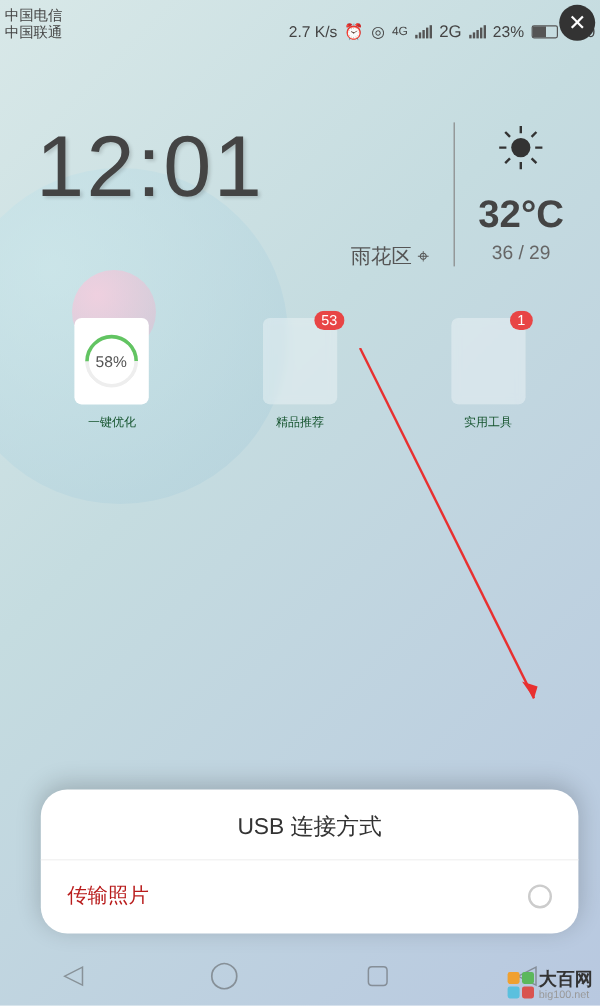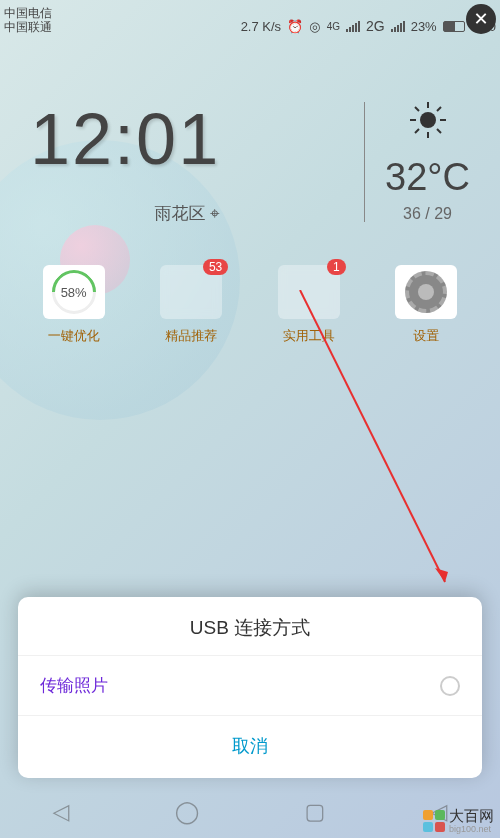--- a/index.html
+++ b/index.html
@@ -7,41 +7,41 @@
 .bubble1{position:absolute;width:280px;height:280px;border-radius:50%;background:radial-gradient(circle at 30% 30%,rgba(200,230,235,0.6),rgba(150,190,210,0.3));top:140px;left:-40px}
 .bubble2{position:absolute;width:70px;height:70px;border-radius:50%;background:radial-gradient(circle at 30% 30%,rgba(255,200,220,0.7),rgba(230,160,190,0.3));top:225px;left:60px}
 .status-bar{position:relative;height:38px;display:flex;align-items:flex-end;padding:4px 4px;color:#444;font-size:13px;z-index:2}
 .carriers{display:flex;flex-direction:column;font-size:12px;line-height:14px}
 .status-right{margin-left:auto;display:flex;align-items:center;gap:6px;font-size:13px}
 .close-btn{position:absolute;top:4px;right:4px;width:30px;height:30px;background:#333;border-radius:50%;color:#fff;display:flex;align-items:center;justify-content:center;font-size:18px;z-index:10}
 .clock-weather{display:flex;padding:60px 30px 30px;align-items:center;position:relative;z-index:2}
 .clock-side{flex:1}
 .clock{font-size:72px;font-weight:300;color:#444;text-shadow:2px 2px 3px rgba(0,0,0,0.15);letter-spacing:2px}
 .date{color:#555;font-size:18px;margin-top:10px;text-align:center}
-.location{color:#555;font-size:17px;margin-top:22px;text-align:center}
+.location{color:#555;font-size:17px;margin-top:22px;text-align:right}
 .divider-v{width:1px;height:120px;background:#888;margin:0 20px}
 .weather-side{text-align:center;color:#444}
 .sun{font-size:34px;margin-bottom:8px}
-.temp{font-size:38px;font-weight:400}
+.temp{font-size:32px;font-weight:700}
 .temp-range{font-size:16px;color:#666;margin-top:6px}
 .icons-row{display:flex;justify-content:space-around;padding:10px 15px;position:relative;z-index:2}
 .icon-group{display:flex;flex-direction:column;align-items:center;gap:8px}
-.icon-box{width:62px;height:54px;border-radius:6px;position:relative;display:flex;align-items:center;justify-content:center}
+.icon-box{width:62px;height:72px;border-radius:6px;position:relative;display:flex;align-items:center;justify-content:center}
 .icon-white{background:#fff}
 .icon-folder{background:rgba(255,255,255,0.35);backdrop-filter:blur(4px);display:grid;grid-template-columns:repeat(3,1fr);grid-template-rows:repeat(3,1fr);gap:2px;padding:6px}
 .mini-icon{border-radius:3px}
-.icon-label{font-size:13px;color:#a16207}
+.icon-label{font-size:10px;color:#14532d}
 .badge{position:absolute;top:-6px;right:-6px;background:#e84545;color:#fff;font-size:12px;padding:1px 6px;border-radius:10px;min-width:18px;text-align:center}
 .ring{width:44px;height:44px;border-radius:50%;border:3px solid #62c462;border-right-color:#eee;border-bottom-color:#eee;transform:rotate(45deg);display:flex;align-items:center;justify-content:center}
 .ring-text{transform:rotate(-45deg);font-size:13px;color:#555}
 .gear{width:42px;height:42px;background:#888;border-radius:50%;border:4px dashed #aaa;display:flex;align-items:center;justify-content:center}
 .gear-inner{width:16px;height:16px;background:#bbb;border-radius:50%}
-.dialog{position:absolute;bottom:60px;left:18px;right:18px;background:#fff;border-radius:10px;z-index:5;box-shadow:0 -4px 20px rgba(0,0,0,0.2);padding-bottom:2px}
+.dialog{position:absolute;bottom:60px;left:34px;right:18px;background:#fff;border-radius:22px;z-index:5;box-shadow:0 -4px 20px rgba(0,0,0,0.2);padding-bottom:2px}
 .dialog-title{text-align:center;font-size:19px;color:#333;padding:18px 0 14px;font-weight:400}
-.option{display:flex;align-items:center;justify-content:space-between;padding:18px 22px;font-size:17px;color:#6d28d9;border-top:1px solid #f0f0f0}
+.option{display:flex;align-items:center;justify-content:space-between;padding:18px 22px;font-size:17px;color:#b91c1c;border-top:1px solid #f0f0f0}
 .radio{width:20px;height:20px;border-radius:50%;border:2px solid #ccc}
 .radio.selected{border:3px solid #00bcd4}
 .cancel-btn{text-align:center;color:#0099cc;font-size:18px;padding:18px 0;border-top:1px solid #f0f0f0}
 .nav-bar{position:absolute;bottom:0;left:0;right:0;height:52px;display:flex;align-items:center;justify-content:space-around;color:rgba(80,80,80,0.5);z-index:3}
 .nav-item{font-size:22px}
 .arrow{position:absolute;top:290px;left:290px;width:200px;height:320px;z-index:4;pointer-events:none}
 .watermark{position:absolute;bottom:4px;right:6px;z-index:20;display:flex;align-items:center;gap:4px;font-size:15px;color:#333}
 .wm-logo{display:grid;grid-template-columns:10px 10px;grid-template-rows:10px 10px;gap:2px}
 .wm-sq{border-radius:2px}
 .wm-sub{font-size:9px;color:#999;margin-top:-2px}
@@ -150,57 +150,46 @@
       <div class="mini-icon" style="background:#d35400"></div>
         <div class="mini-icon" style="background:#2c3e50"></div>
         <div class="mini-icon" style="background:#e67e22"></div>
       <div class="mini-icon" style="background:#3498db"></div>
         <div class="mini-icon" style="background:#c0a040"></div>
         <div class="mini-icon" style="background:#e74c3c"></div>
       <span class="badge">1</span>
     </div>
     <span class="icon-label">实用工具</span>
   </div>
-  <div class="icon-group">
-    <div class="icon-box icon-white">
-      <div class="gear">
-          <div class="gear-inner"></div>
-        </div>
-    </div>
-    <span class="icon-label">设置</span>
-  </div>
 </div>
 
 <svg class="arrow" viewBox="0 0 200 320">
   <line x1="10" y1="0" x2="155" y2="292" stroke="#e83030" stroke-width="2"></line>
   <polygon points="155,292 145,278 158,282" fill="#e83030"></polygon>
 </svg>
 
 <div class="dialog">
   <div class="dialog-title">USB 连接方式</div>
   <div class="option">
     <span>传输照片</span>
     <span class="radio"></span>
-  </div>
-  <div class="cancel-btn">
-    <span>取消</span>
   </div>
 </div>
 
 <div class="nav-bar">
   <span class="nav-item">◁</span>
   <span class="nav-item">◯</span>
   <span class="nav-item">▢</span>
   <span class="nav-item">◁</span>
 </div>
 
 <div class="watermark">
   <div class="wm-logo">
     <div class="wm-sq" style="background:#f0a030"></div>
       <div class="wm-sq" style="background:#5cb85c"></div>
     <div class="wm-sq" style="background:#5bc0de"></div>
       <div class="wm-sq" style="background:#d9534f"></div>
   </div>
   <div>
-    <div style="font-weight:normal">大百网</div>
+    <div style="font-weight:bold">大百网</div>
     <div class="wm-sub">big100.net</div>
   </div>
 </div>
 
 </body></html>

